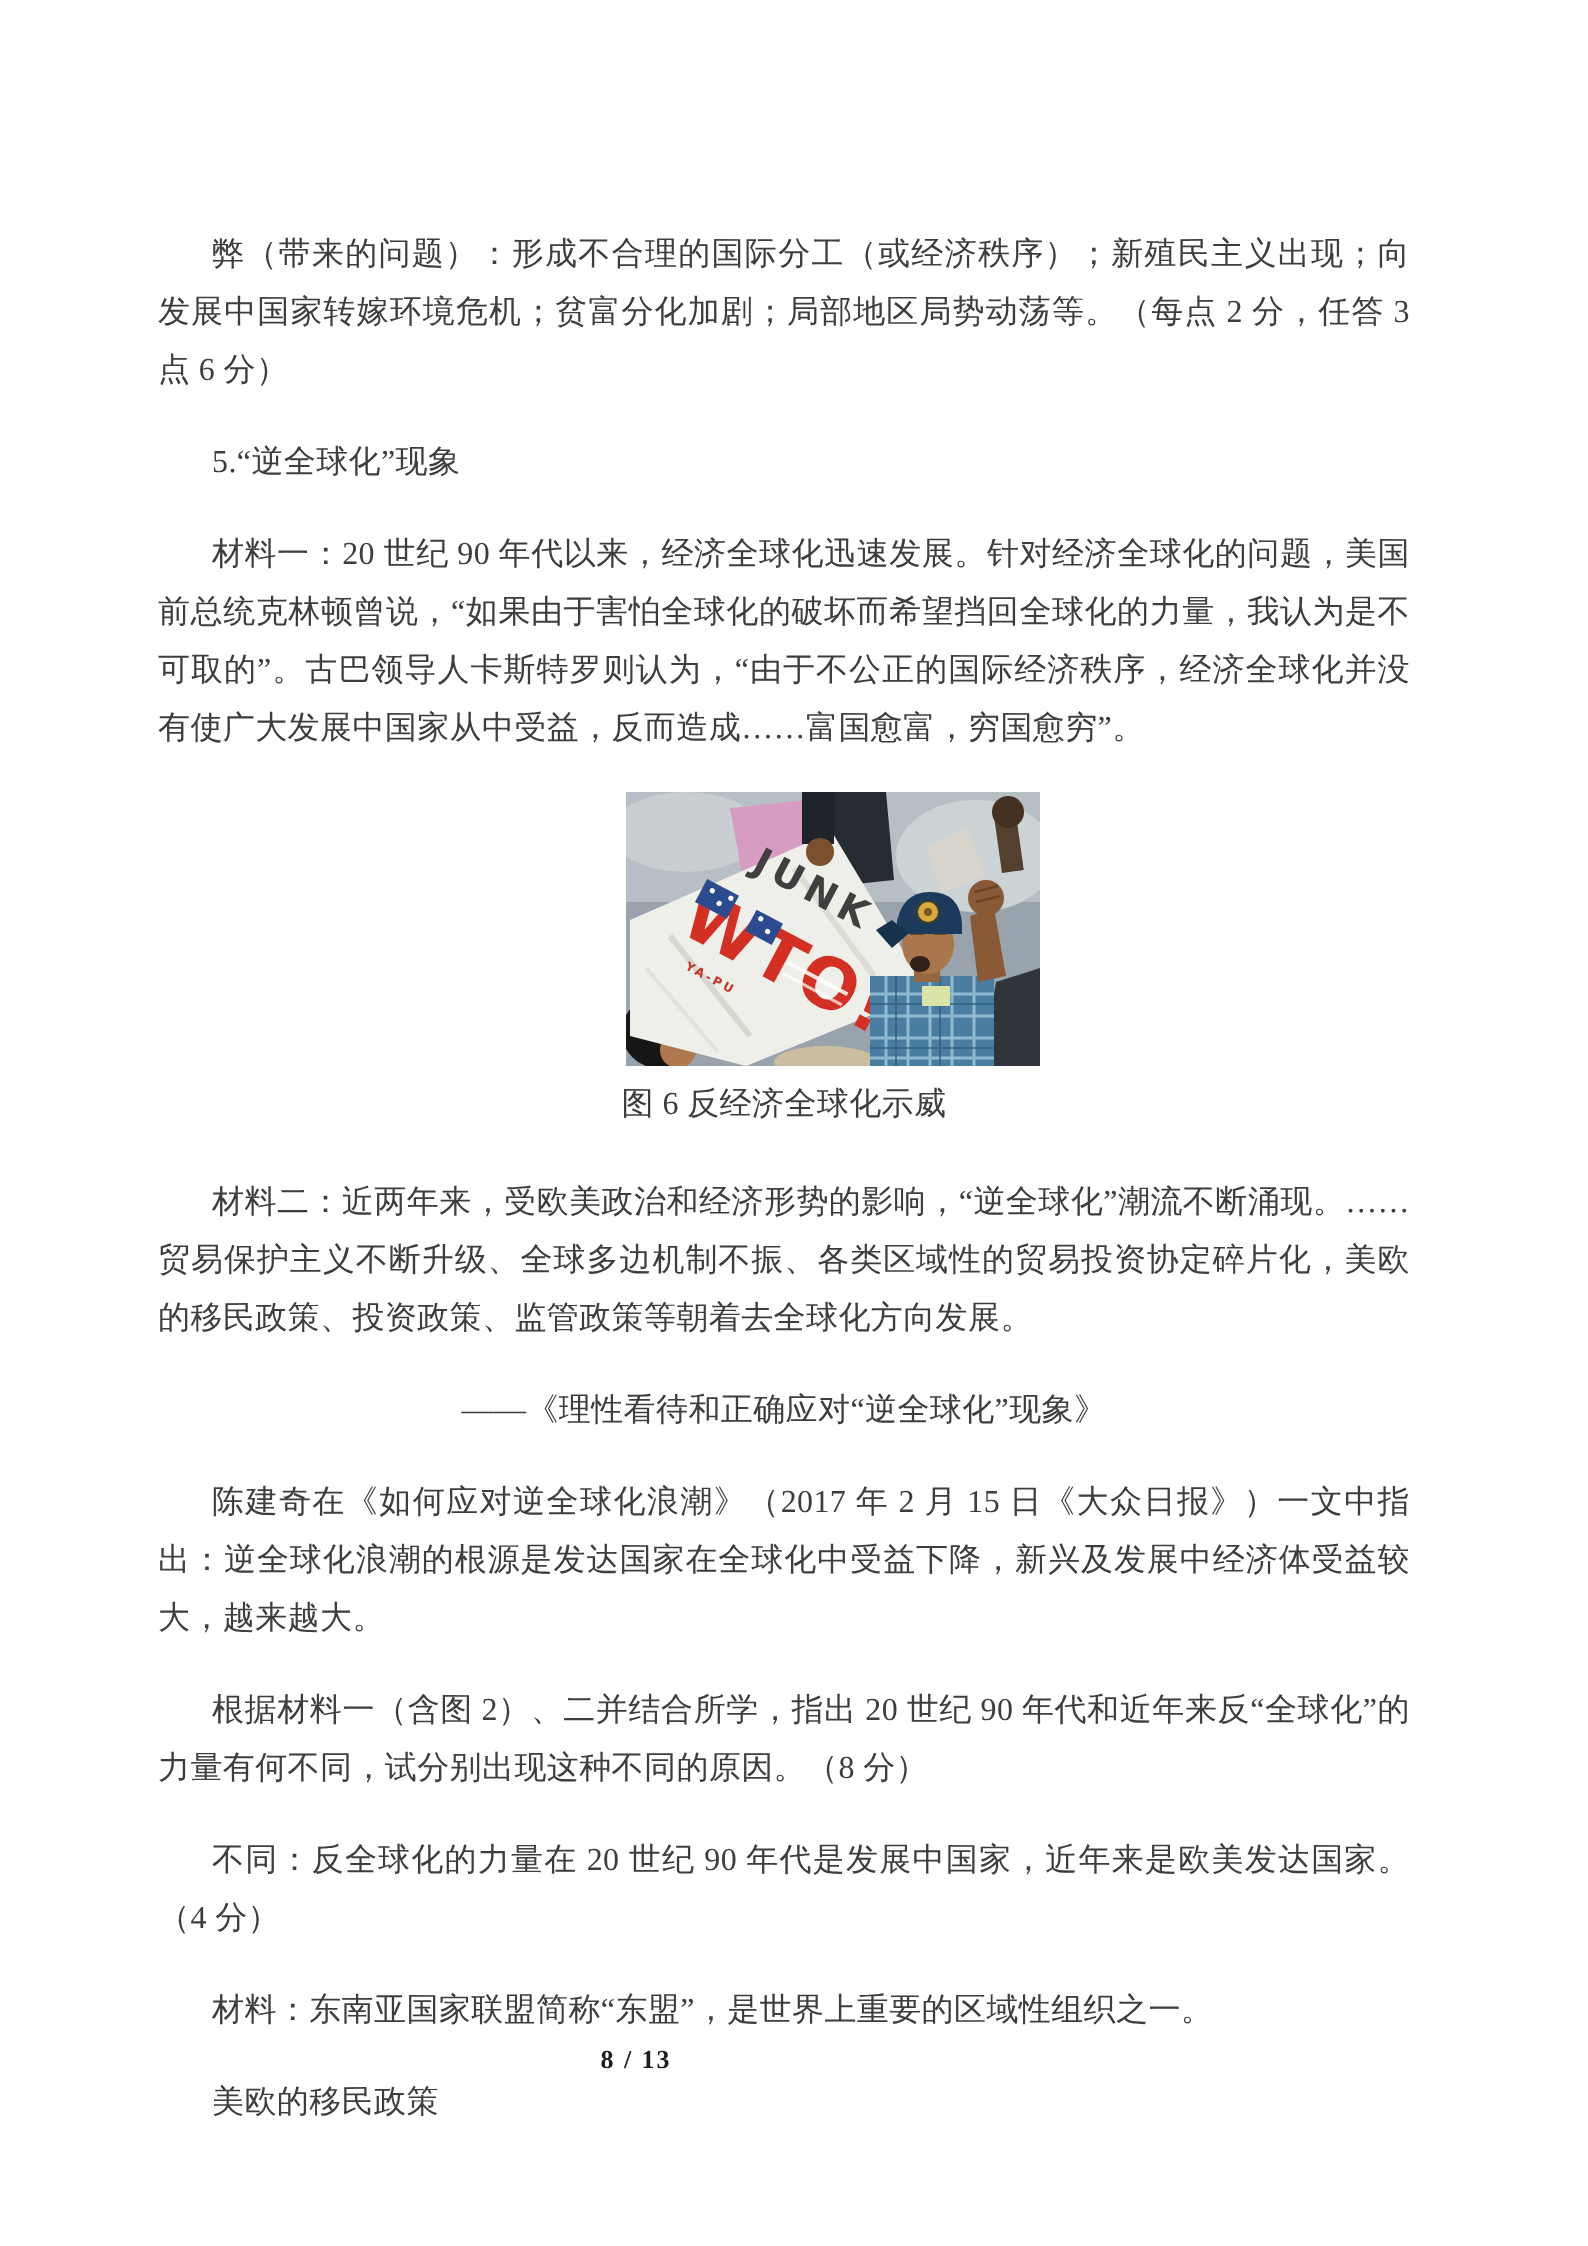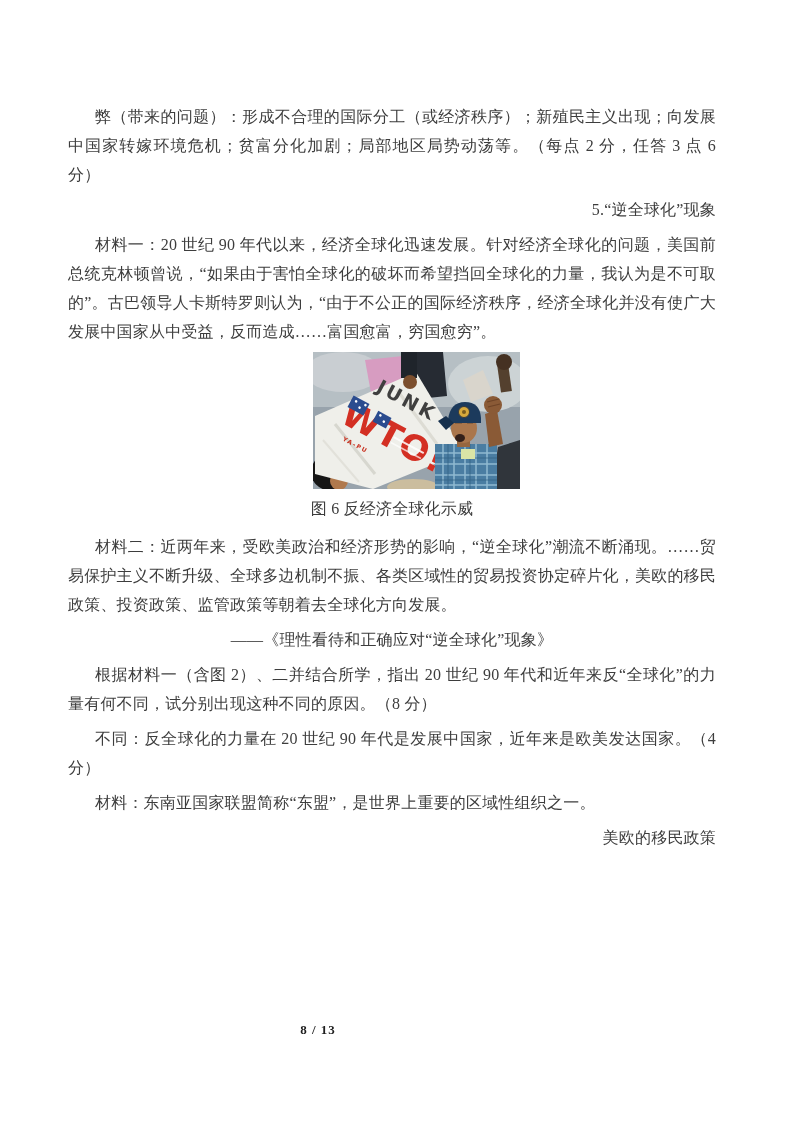--- a/index.html
+++ b/index.html
@@ -10,29 +10,29 @@
     overflow:hidden;
     font-family:"Liberation Serif","DejaVu Serif",serif;
     color:#3d3d3d;
   }
   .content {
     position:absolute;
     left:62px; top:96px;
     width:660px;
   }
   p.para {
-    margin:6px;
+    margin:17px;
     font-size:16px;
     line-height:29px;
     text-align:justify;
     text-indent:27px;
     letter-spacing:0.2px;
     word-break:break-all;
   }
-  p.heading { text-align:right;font-family:Liberation Serif, serif; }
+  p.heading { text-align:left;font-family:Liberation Serif, serif; }
   p.attribution { text-align:center; text-indent:0; }
   .figure-wrap {
     width:207px;
     height:137px;
     margin:4px 0 0 251px;
   }
   .figure-wrap svg { display:block; width:207px; height:137px; }
   p.caption {
     text-align:center;
     text-indent:0;
@@ -145,20 +145,21 @@
       <circle cx="97" cy="30" r="7" fill="#7c4f2e"></circle>
     </svg>
   </div>
 
   <p class="para caption">图 6 反经济全球化示威</p>
 
   <p class="para">材料二：近两年来，受欧美政治和经济形势的影响，“逆全球化”潮流不断涌现。……贸易保护主义不断升级、全球多边机制不振、各类区域性的贸易投资协定碎片化，美欧的移民政策、投资政策、监管政策等朝着去全球化方向发展。</p>
 
   <p class="para attribution">——《理性看待和正确应对“逆全球化”现象》</p>
 
+  <p class="para">陈建奇在《如何应对逆全球化浪潮》（2017 年 2 月 15 日《大众日报》）一文中指出：逆全球化浪潮的根源是发达国家在全球化中受益下降，新兴及发展中经济体受益较大，越来越大。</p>
 
   <p class="para">根据材料一（含图 2）、二并结合所学，指出 20 世纪 90 年代和近年来反“全球化”的力量有何不同，试分别出现这种不同的原因。（8 分）</p>
 
   <p class="para">不同：反全球化的力量在 20 世纪 90 年代是发展中国家，近年来是欧美发达国家。（4 分）</p>
 
 
 
   <p class="para">材料：东南亚国家联盟简称“东盟”，是世界上重要的区域性组织之一。</p>
 
   <p class="para heading">美欧的移民政策</p>

